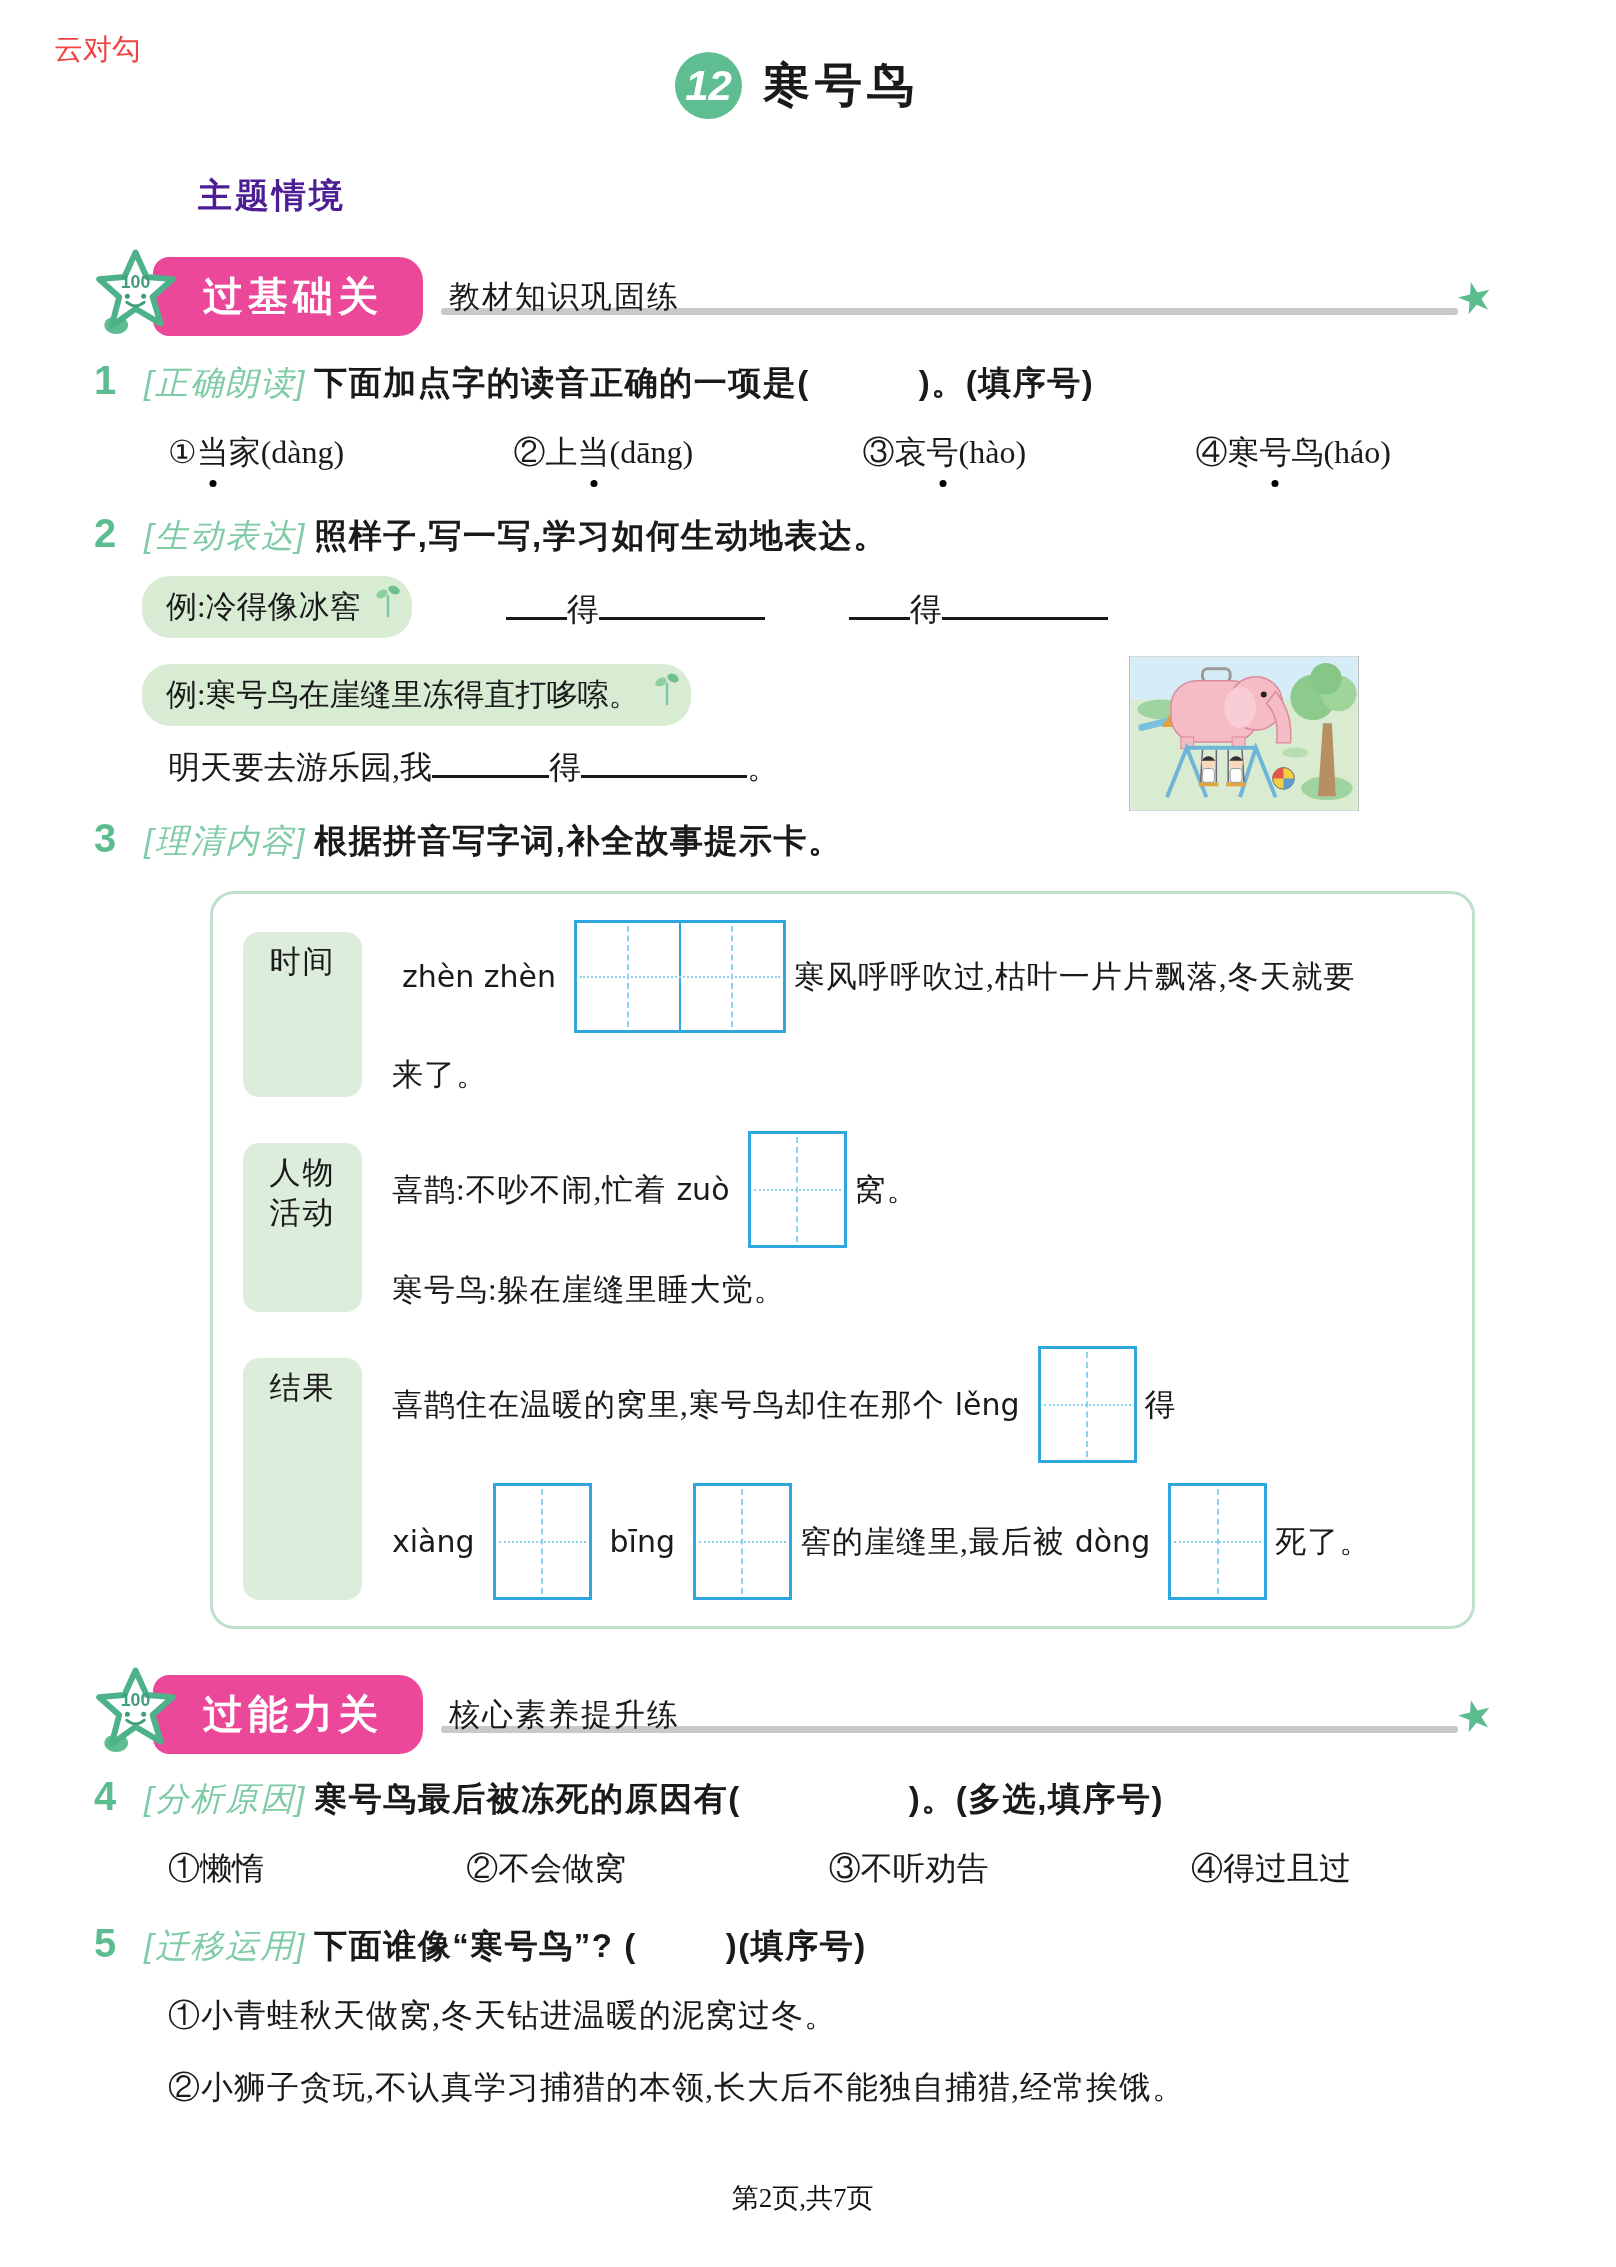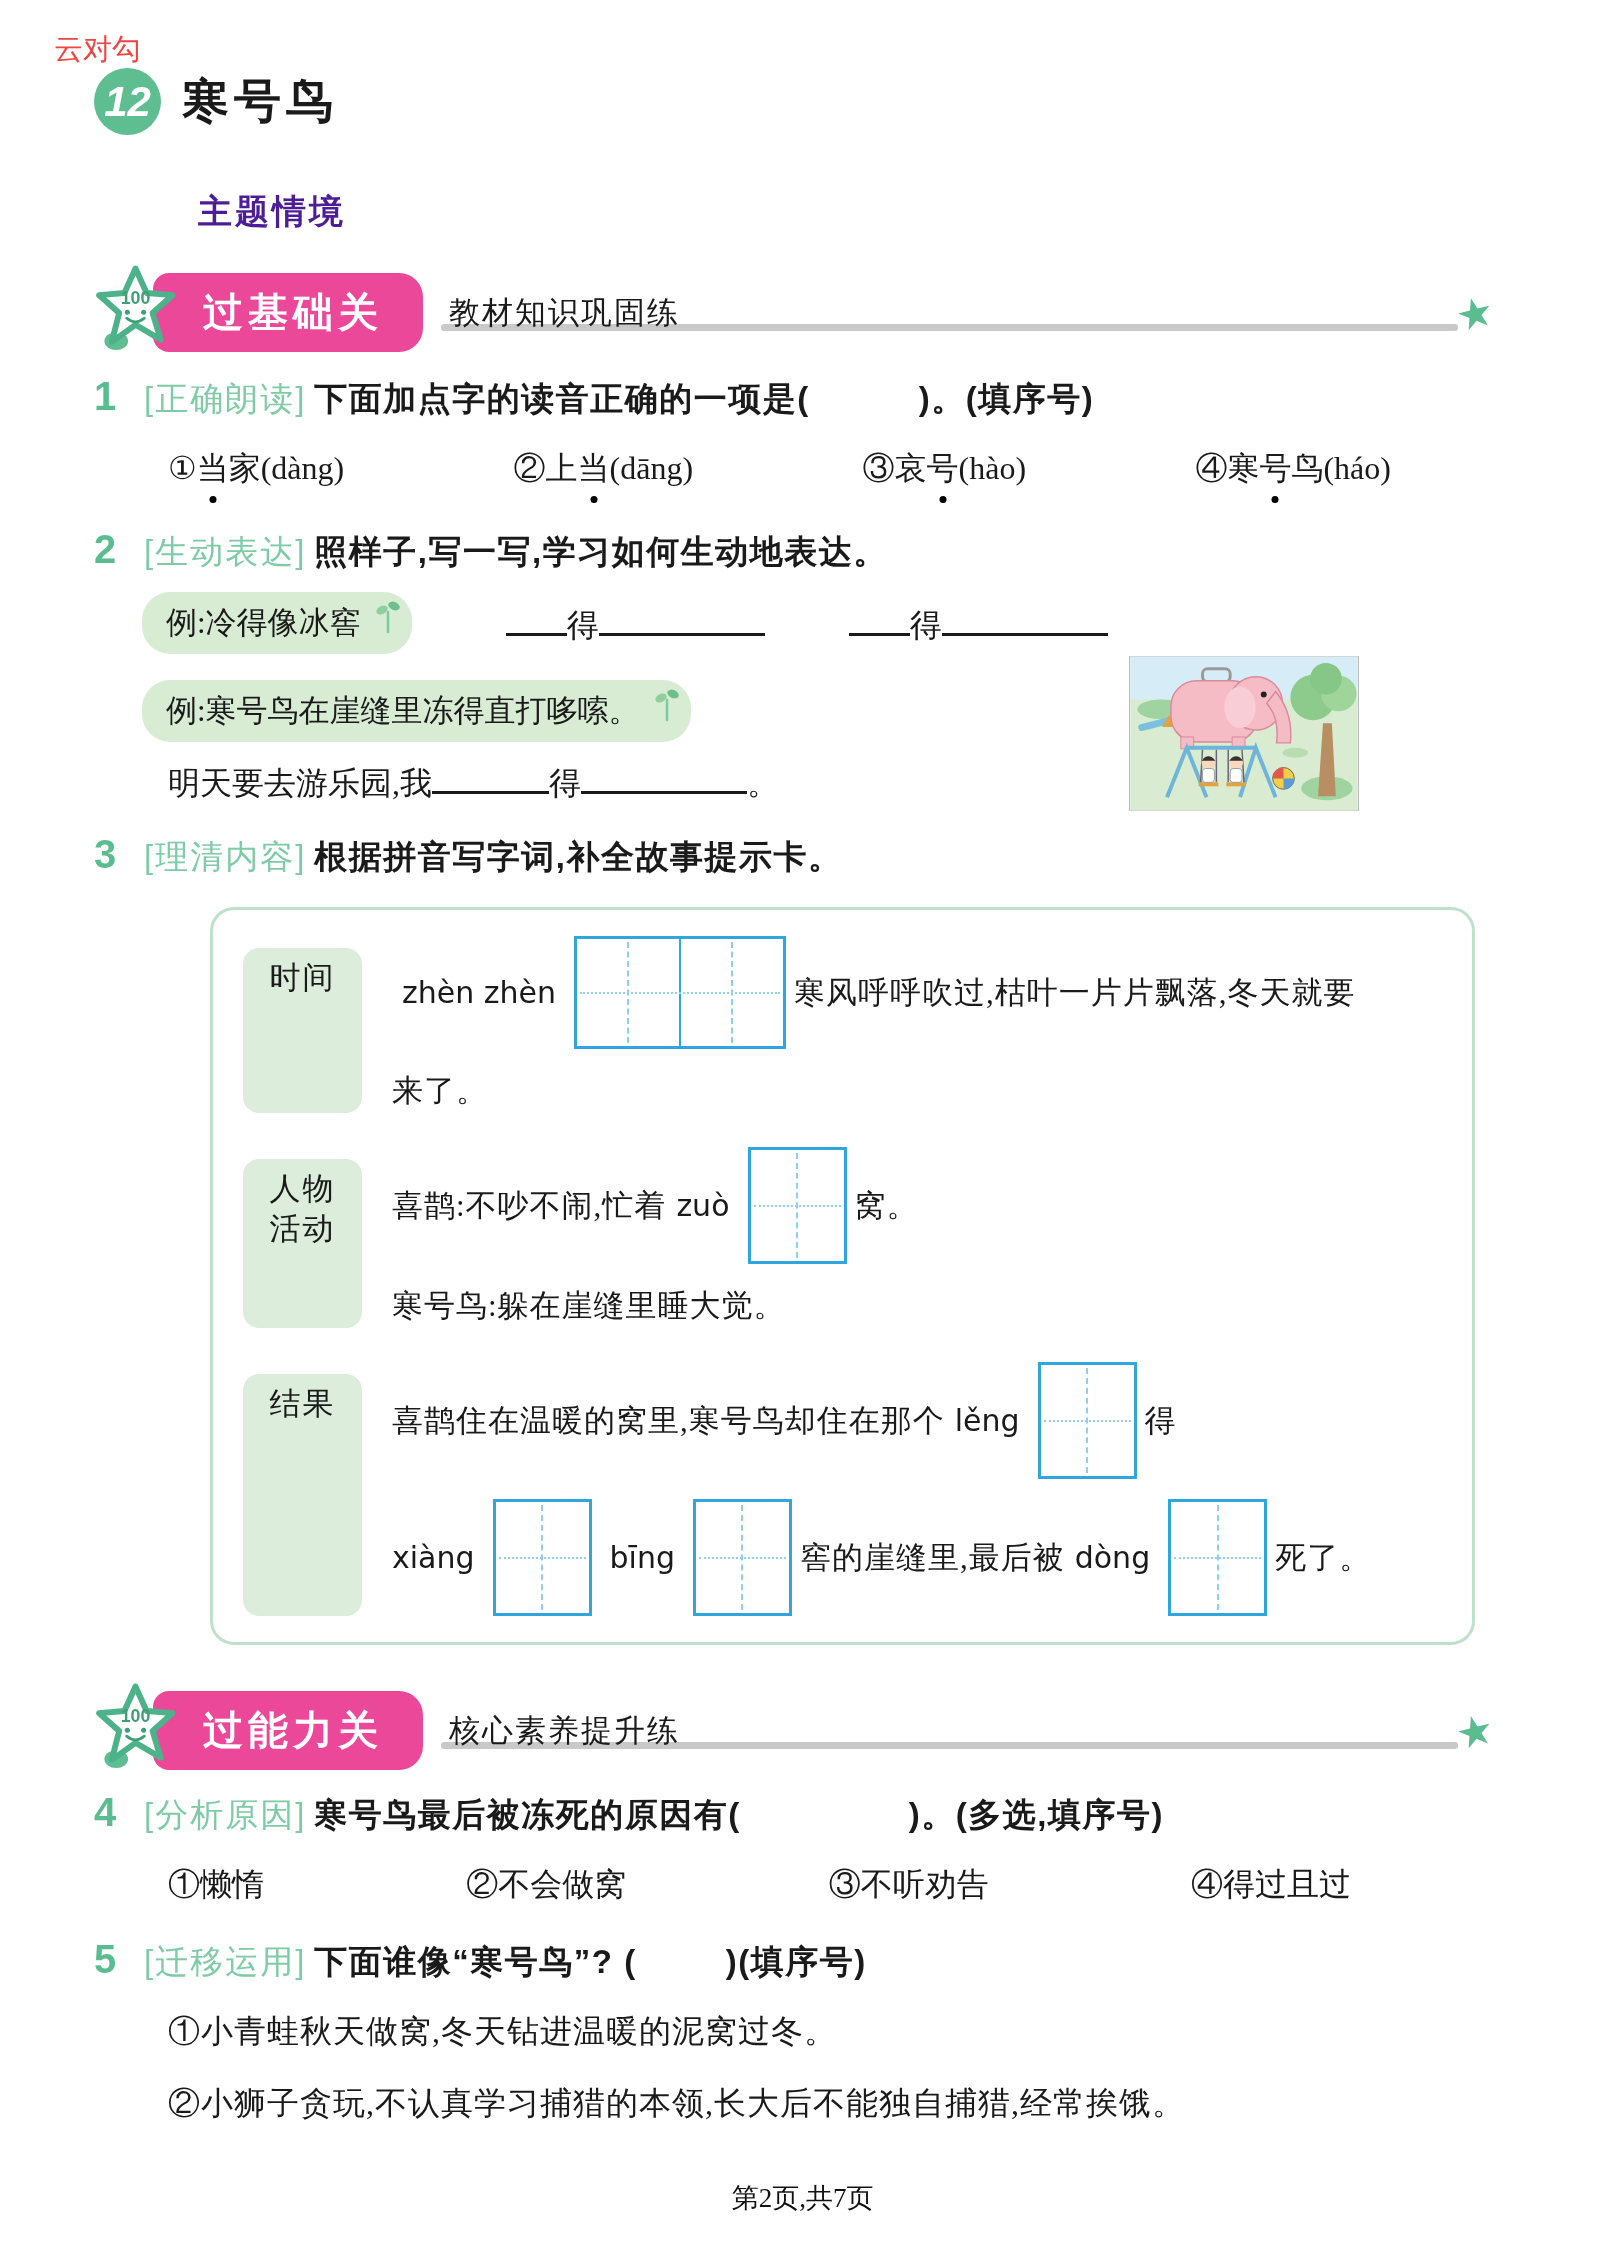--- a/index.html
+++ b/index.html
@@ -6,21 +6,21 @@
   body { background:#888; }
   .page {
     position:relative; width:1617px; height:2267px; background:#ffffff;
     font-family:"Liberation Sans", sans-serif; color:#1a1a1a; overflow:hidden;
     margin:0 auto;
   }
   .watermark { position:absolute; left:54px; top:30px; font-family:"Liberation Serif", serif; font-size:29px; color:#ef4444; }
   .content { padding:0 117px 0 94px; }
 
   
-  .title-row { display:flex; align-items:center; gap:21px; margin-top:67px; height:69px; }
+  .title-row { display:flex; justify-content:center; align-items:center; gap:21px; margin-top:51px; height:69px; }
   .lesson-num { width:67px; height:67px; border-radius:50%; background:#5ebe92; color:#fff;
     font-size:42px; font-weight:bold; font-style:italic; display:flex; align-items:center; justify-content:center; }
   .lesson-title { font-size:47px; font-weight:900; letter-spacing:5px; }
 
   
   .theme-row { margin-top:53px; padding-left:104px; height:48px; display:flex; align-items:baseline; }
   .theme-label { color:#4c1d95; font-weight:bold; font-size:34px; letter-spacing:3px; white-space:nowrap; }
   .theme-text { font-family:"Liberation Serif", serif; font-size:33px; letter-spacing:1px; }
 
   
@@ -28,21 +28,21 @@
   .hdr-star { position:relative; z-index:3; margin-right:-24px; margin-top:-4px; flex:none; }
   .badge { position:relative; z-index:2; background:#ec4899; color:#fff; font-size:40px; font-weight:bold;
     letter-spacing:5px; padding:12px 40px 12px 50px; border-radius:16px 24px 24px 16px; white-space:nowrap; }
   .hdr-sub { position:relative; z-index:2; margin-left:26px; font-size:31px; font-weight:500; letter-spacing:2px; white-space:nowrap; }
   .hdr-rule { position:absolute; left:347px; right:42px; top:57px; height:7px; background:#c9c9c9; border-radius:3px; z-index:1; }
   .hdr-end-star { position:absolute; right:6px; top:26px; color:#5bbd8f; font-size:42px; transform:rotate(-14deg); z-index:2; line-height:1; }
 
   
   .q-line { display:flex; align-items:baseline; height:51px; }
   .q-num { color:#5bbd8f; font-size:40px; font-weight:bold; width:50px; flex:none; }
-  .q-tag { color:#7fcba6; font-size:33px; font-weight:500; letter-spacing:2px; margin-right:8px; white-space:nowrap; }
+  .q-tag { color:#7fcba6; font-size:33px; font-weight:500; letter-spacing:2px; margin-right:8px; white-space:nowrap;font-style:italic; }
   .q-stem { font-size:33px; font-weight:bold; letter-spacing:1.5px; white-space:nowrap; }
   .gap { display:inline-block; }
   .g110 { width:109px; } .g170 { width:168px; } .g90 { width:89px; }
 
   .opt-row { display:flex; justify-content:space-between; margin-top:22px; padding-left:74px; padding-right:109px;
     font-family:"Liberation Serif", serif; font-size:32px; height:48px; align-items:baseline; }
   .opt { white-space:nowrap; }
   .dot-under { position:relative; display:inline-block; }
   .dot-under::after { content:""; position:absolute; left:50%; bottom:-12px; transform:translateX(-50%);
     width:7px; height:7px; border-radius:50%; background:#000; }

